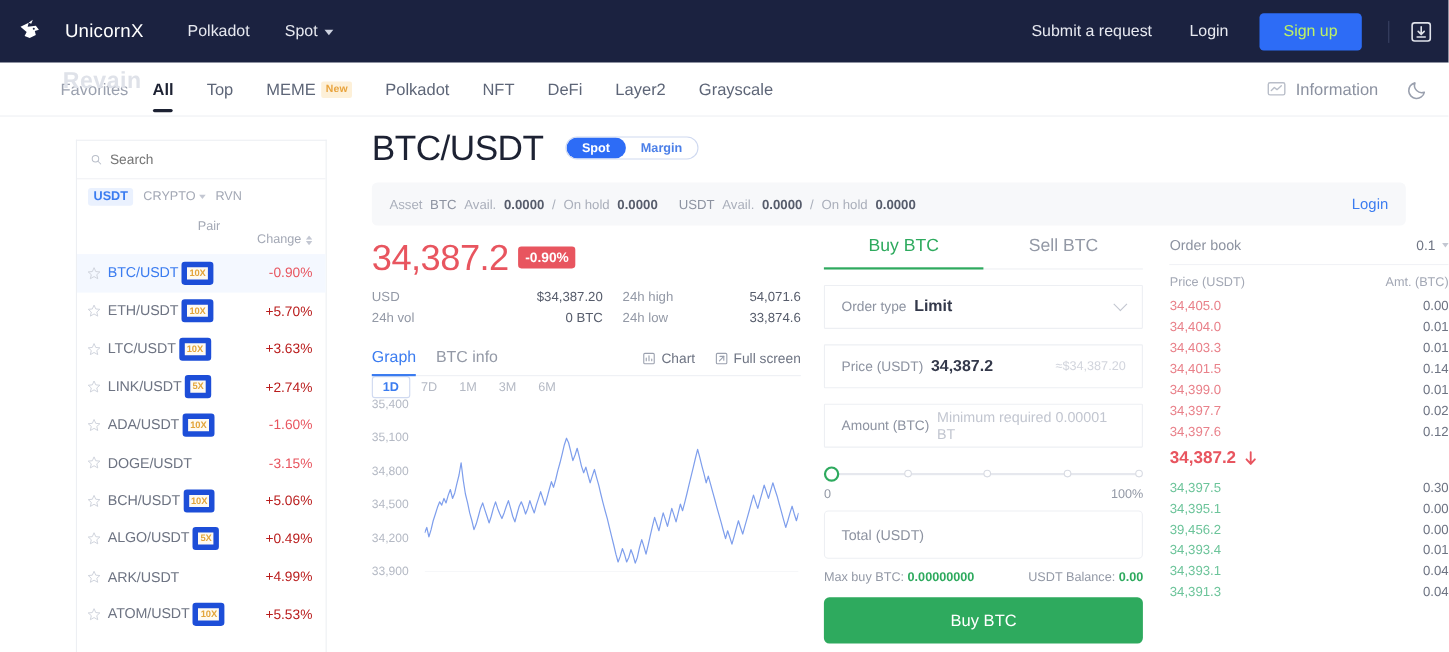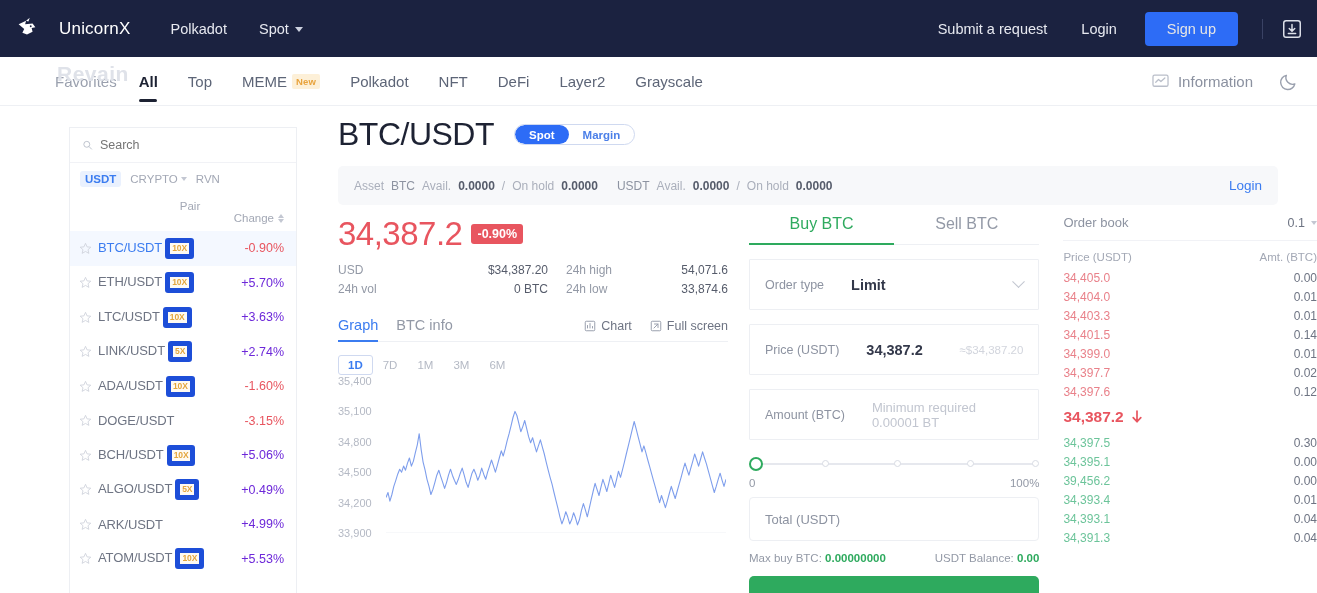--- a/index.html
+++ b/index.html
@@ -24,21 +24,21 @@
     display: flex; align-items: center; gap: 6px; cursor: pointer;
   }
   .caret-d {
     width: 0; height: 0; border-left: 4.5px solid transparent;
     border-right: 4.5px solid transparent; border-top: 5px solid #cdd2e0;
     margin-top: 2px;
   }
   .topnav-right { margin-left: auto; display: flex; align-items: center; }
   .topnav-right .topnav-link { margin-right: 0; margin-left: 34px; }
   .signup-btn {
-    margin-left: 28px; background: #2d6cf6; color: #e5e5e5;
+    margin-left: 28px; background: #2d6cf6; color: #bef264;
     font-size: 14.5px; padding: 9px 22px; border-radius: 4px;
     border: none; cursor: pointer; font-family: inherit;
   }
   .vsep { width: 1px; height: 20px; background: #3a4264; margin: 0 18px 0 24px; }
   .dl-icon { width: 22px; height: 22px; cursor: pointer; }
 
   
   .subnav {
     height: 49px; background: #fff; border-bottom: 1px solid #eef0f4;
     display: flex; align-items: center; padding-left: 55px; position: relative;
@@ -104,21 +104,21 @@
   .pair-row.sel { background: #f4f8ff; }
   .star { width: 13px; height: 13px; margin-right: 6px; flex: 0 0 auto; }
   .pair-name { color: #6e7483; letter-spacing: -.1px; }
   .pair-row.sel .pair-name { color: #3b7cf0; }
   .lev {
     font-size: 8.5px; color: #e3a53c; border: 5px solid #1d4ed8;
     background: #fefaf2; border-radius: 3px; padding: 0 2px; margin-left: 3px;
     font-weight: 700; line-height: 11px; display: inline-block; vertical-align: 1px;
   }
   .chg-val { margin-left: auto; font-size: 12.5px; }
-  .up { color: #6d28d9; } .down { color: #e8555f; }
+  .up { color: #b91c1c; } .down { color: #e8555f; }
 
   
   .main { flex: 1; padding: 10px 0 0 41px; min-width: 0; }
   .title-row { display: flex; align-items: center; gap: 20px; }
   .page-title { font-size: 32px; color: #1d2233; font-weight: 400; letter-spacing: -.5px; }
   .seg {
     display: flex; border: 1px solid #cfd9f0; border-radius: 13px;
     overflow: hidden; height: 21px; align-items: stretch;
   }
   .seg span {
@@ -151,42 +151,42 @@
   .stats .k { color: #9399a6; }
   .stats .v { color: #565c6b; text-align: right; }
 
   .tabs-row { display: flex; align-items: flex-end; margin-top: 21px; border-bottom: 1px solid #eef0f4; }
   .gtab { font-size: 14.5px; color: #9399a6; padding-bottom: 8px; margin-right: 18px; cursor: pointer; position: relative; }
   .gtab.active { color: #3b7cf0; }
   .gtab.active::after { content:""; position: absolute; left: 0; right: 0; bottom: -1px; height: 2.5px; background: #3b7cf0; }
   .tabs-right { margin-left: auto; display: flex; gap: 18px; padding-bottom: 8px; }
   .tool { display: flex; align-items: center; gap: 5px; font-size: 12.5px; color: #6e7483; cursor: pointer; }
 
-  .period-row { display: flex; margin-top: 13px; }
+  .period-row { display: flex; }
   .per {
     font-size: 11.5px; color: #b4b9c4; padding: 3px 9px; cursor: pointer;
     border: 1px solid transparent;
   }
   .per.on { color: #3b7cf0; border-color: #cfd9f0; border-radius: 3px; font-weight: 600; }
 
   .chart-area { position: relative; margin-top: 6px; height: 155px; }
   .ylab { position: absolute; left: 0; font-size: 11px; color: #b4b9c4; }
   .chart-svg { position: absolute; left: 48px; top: 0; }
 
   
   .bs-tabs { display: flex; border-bottom: 1px solid #eef0f4; }
   .bs-tab {
     flex: 1; text-align: center; font-size: 16px; padding-bottom: 11px;
     color: #9399a6; cursor: pointer; position: relative;
   }
   .bs-tab.on { color: #2eaa5e; }
   .bs-tab.on::after { content:""; position: absolute; left: 0; right: 0; bottom: -1px; height: 2.5px; background: #2eaa5e; }
   .fld {
-    margin-top: 14px; border: 1px solid #edeff3; border-radius: 1px; height: 51px;
-    display: flex; align-items: center; padding: 0 15px; gap: 27px;
+    margin-top: 14px; border: 1px solid #edeff3; border-radius: 1px; height: 40px;
+    display: flex; align-items: center; padding: 0 15px; gap: 7px;
   }
   .fld-label { font-size: 12.5px; color: #8d93a1; white-space: nowrap; }
   .fld-value { font-size: 14.5px; color: #33384a; font-weight: 600; }
   .fld-ph { font-size: 13px; color: #c2c6d0; }
   .fld-hint { margin-left: auto; font-size: 11.5px; color: #d2d5dd; }
   .chev {
     margin-left: auto; width: 9px; height: 9px; border-right: 1.6px solid #c2c6d0;
     border-bottom: 1.6px solid #c2c6d0; transform: rotate(45deg) translate(-2px,-2px);
   }
   .slider-wrap { margin-top: 17px; position: relative; height: 14px; }

